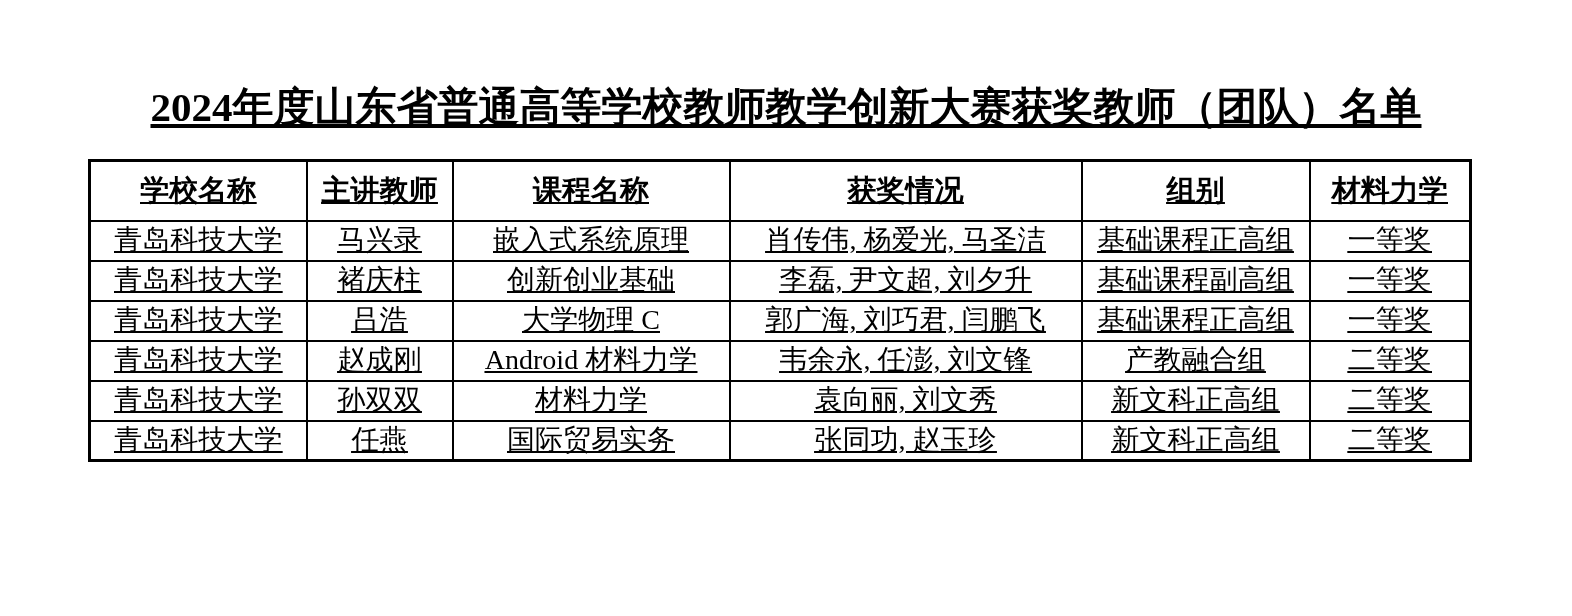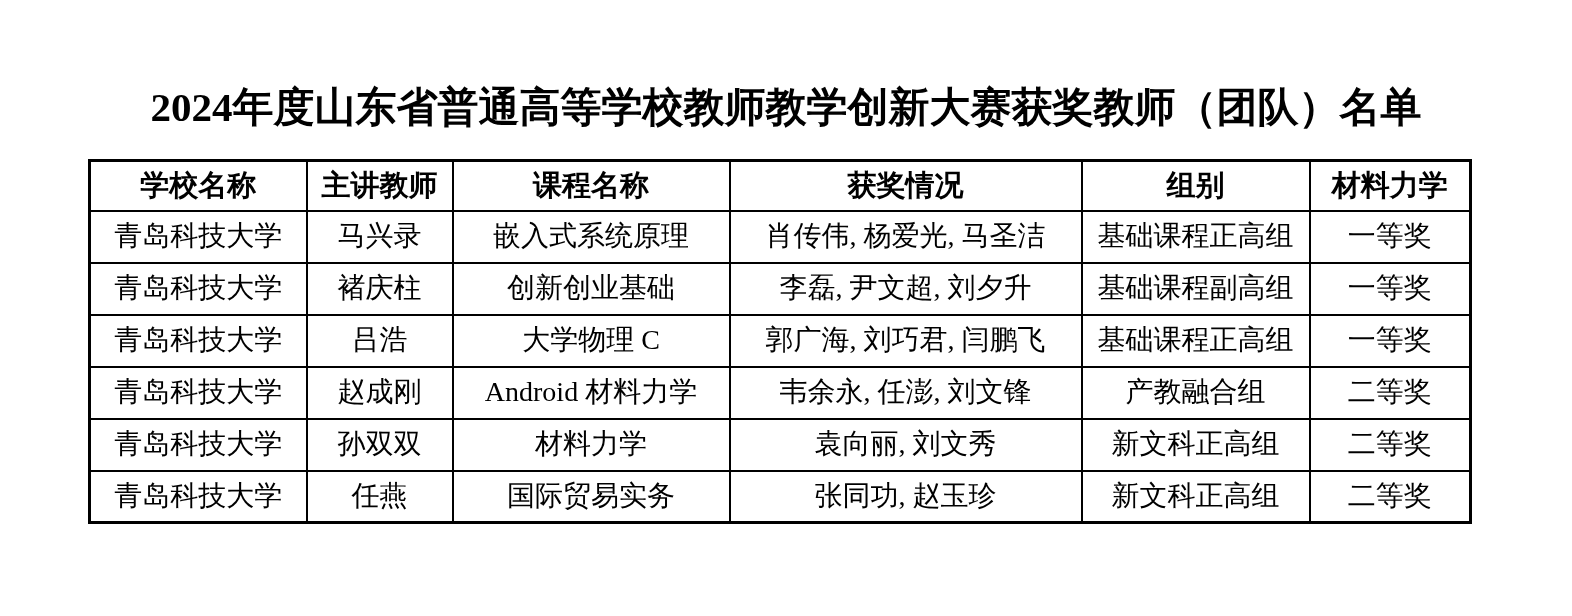--- a/index.html
+++ b/index.html
@@ -1,15 +1,15 @@
 <!DOCTYPE html>
 <html><head>
 <meta charset="utf-8">
 <style>
-  * { margin: 0; padding: 0; box-sizing: border-box; }
+  * { margin: 0; padding: 0; box-sizing: border-box; text-decoration: underline; }
   html, body {
     width: 1572px;
     height: 616px;
     background: #ffffff;
     overflow: hidden;
     position: relative;
     font-family: "Liberation Serif", "DejaVu Serif", serif;
     color: #000000;
   }
   .page-title {
@@ -40,22 +40,22 @@
     font-size: 28px;
     line-height: 1.1;
     padding: 0 4px;
     overflow: hidden;
     white-space: nowrap;
   }
   table.awards th {
     font-weight: bold;
     font-size: 29px;
   }
-  tr.header-row { height: 50px; }
-  tr.data-row   { height: 52px; }
+  tr.header-row { height: 60px; }
+  tr.data-row   { height: 40px; }
 </style>
 </head>
 <body>
 
 <div class="page-title">2024年度山东省普通高等学校教师教学创新大赛获奖教师（团队）名单</div>
 
 <table class="awards">
   <colgroup>
     <col style="width:217px">
     <col style="width:146px">

